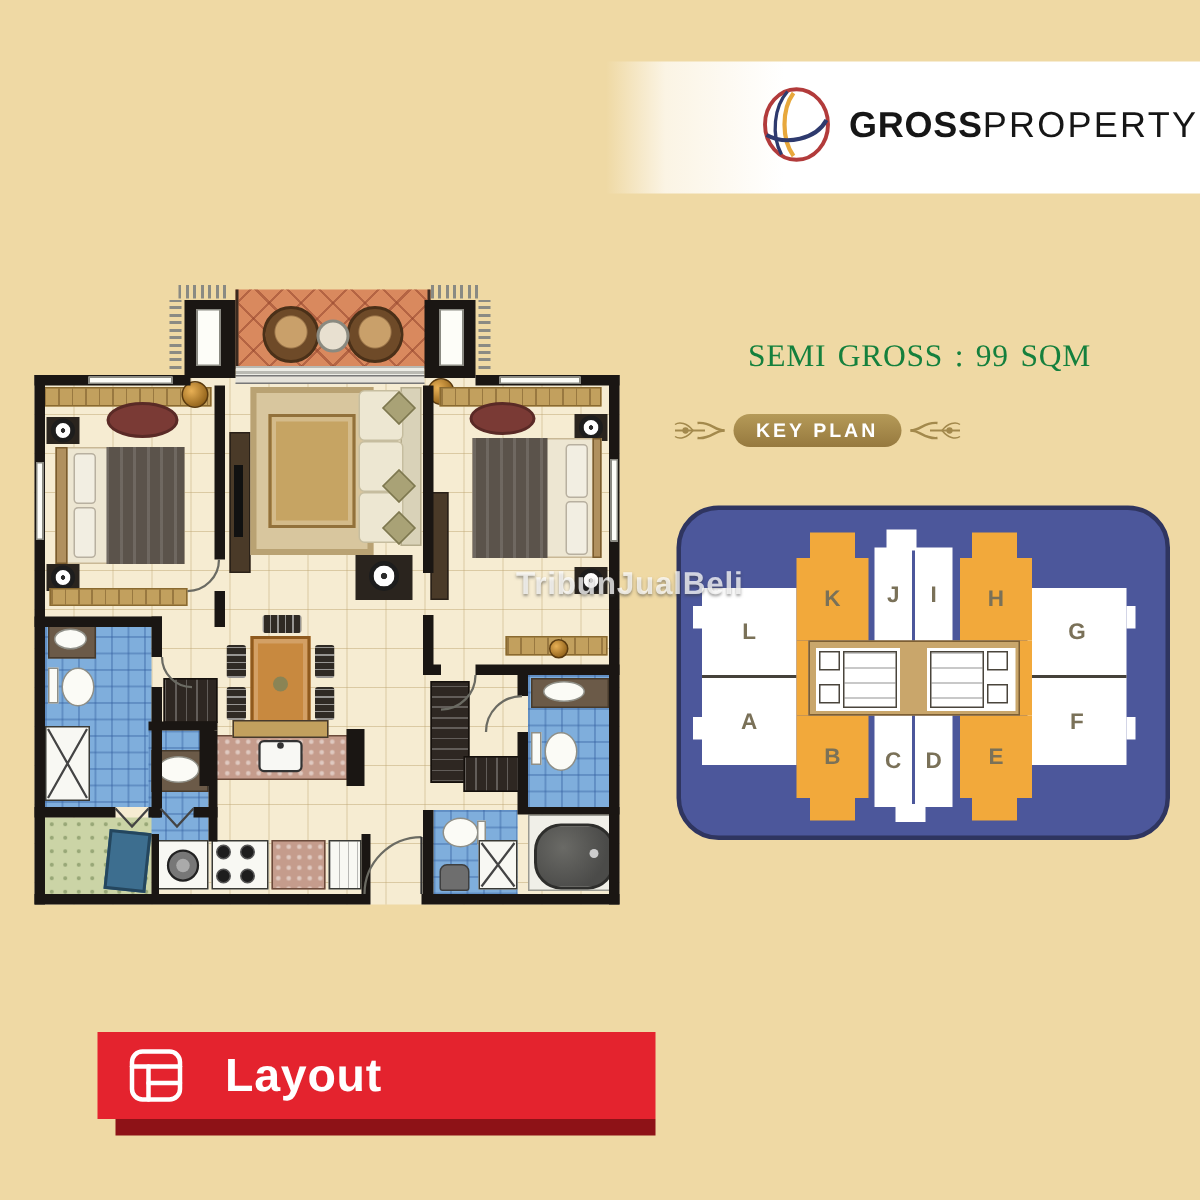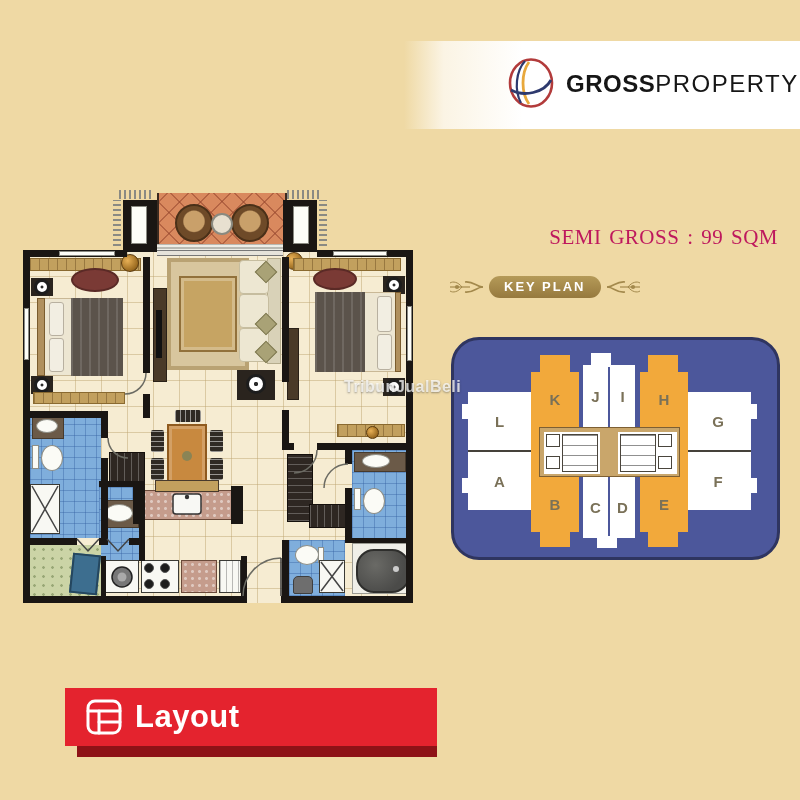--- a/index.html
+++ b/index.html
@@ -7,22 +7,22 @@
           font-family:"Liberation Sans",sans-serif;}
   
   .logo-band{position:absolute;left:404px;top:41px;width:396px;height:88px;
     background:linear-gradient(90deg,rgba(255,253,248,0) 0%,#FBF4E4 10%,#FFFFFF 30%,#FFFFFF 100%);
     display:flex;align-items:center;}
   .logo-band svg{position:absolute;left:102px;top:15px;}
   .brand-text{position:absolute;left:162px;top:29px;font-size:24px;color:#161616;letter-spacing:.5px;white-space:nowrap;}
   .brand-text .b{font-weight:700;}
   .brand-text .l{font-weight:400;letter-spacing:1.5px;}
   
-  .area-label{position:absolute;left:448px;top:225px;width:330px;text-align:right;
-    font-family:"Liberation Serif",serif;font-size:21px;color:#be185d;letter-spacing:.5px;word-spacing:2px;}
+  .area-label{position:absolute;left:448px;top:225px;width:330px;text-align:center;
+    font-family:"Liberation Serif",serif;font-size:21px;color:#15803d;letter-spacing:.5px;word-spacing:2px;}
   .badge-row{position:absolute;left:448px;top:276px;width:330px;display:flex;align-items:center;gap:5px;}
   .badge-pill{background:linear-gradient(#B59A58,#96793E);border-radius:12px;padding:3px 15px 4px;
     color:#FFFFFF;font-size:13px;font-weight:700;letter-spacing:2px;}
   
   .keyplan{position:absolute;left:451px;top:337px;width:329px;height:223px;background:#4C579B;
     border:3px solid #2F3560;border-radius:28px;box-sizing:border-box;}
   .kb{position:absolute;display:flex;align-items:center;justify-content:center;
       font-size:15px;font-weight:700;color:#7A7158;}
   .kb.or{background:#F2A93B;}
   .kb.wh{background:#FFFFFF;}
@@ -91,25 +91,25 @@
   .oval{position:absolute;background:#FBFBF6;border:1.5px solid #8F8F87;border-radius:50%;box-sizing:border-box;}
   .tank{position:absolute;background:#FBFBF6;border:1.5px solid #8F8F87;box-sizing:border-box;}
   .tvcab{position:absolute;background:#4A3A28;border:1px solid #2A2118;}
   .tv{position:absolute;background:#111;}
   .mat{position:absolute;background:#3D6E8F;border:2px solid #24465E;transform:rotate(6deg);}
   .stool{position:absolute;background:#6E6E6E;border:1px solid #3f3f3f;border-radius:5px 5px 2px 2px;}
   .tubzone{position:absolute;background:#F0EFE8;border:1px solid #9a9a92;box-sizing:border-box;}
   .tub{position:absolute;background:radial-gradient(circle at 35% 35%,#6A6A66,#4B4B49 70%);border-radius:18px;border:2px solid #2e2e2c;}
   .fp-svg{position:absolute;left:0;top:0;pointer-events:none;}
   
-  .watermark{position:absolute;left:344px;top:378px;font-size:16px;font-weight:700;letter-spacing:.5px;
+  .watermark{position:absolute;left:344px;top:378px;font-size:21px;font-weight:700;letter-spacing:.5px;
     color:rgba(255,255,255,.75);text-shadow:0 1px 2px rgba(60,60,60,.5);z-index:40;}
   
   .footer-tab{position:absolute;left:65px;top:688px;width:372px;height:58px;background:#E4232E;
-    display:flex;align-items:center;padding-left:20px;box-sizing:border-box;gap:12px;cursor:pointer;}
+    display:flex;align-items:center;padding-left:20px;box-sizing:border-box;gap:27px;cursor:pointer;}
   .footer-tab span{color:#FFFFFF;font-size:31px;font-weight:700;letter-spacing:.5px;}
   .footer-shadow{position:absolute;left:77px;top:746px;width:360px;height:11px;background:#8E1217;}
 </style>
 </head>
 <body>
 
 <div id="canvas">
 
   <div class="logo-band">
     <svg width="50" height="54" viewBox="0 0 50 52">

